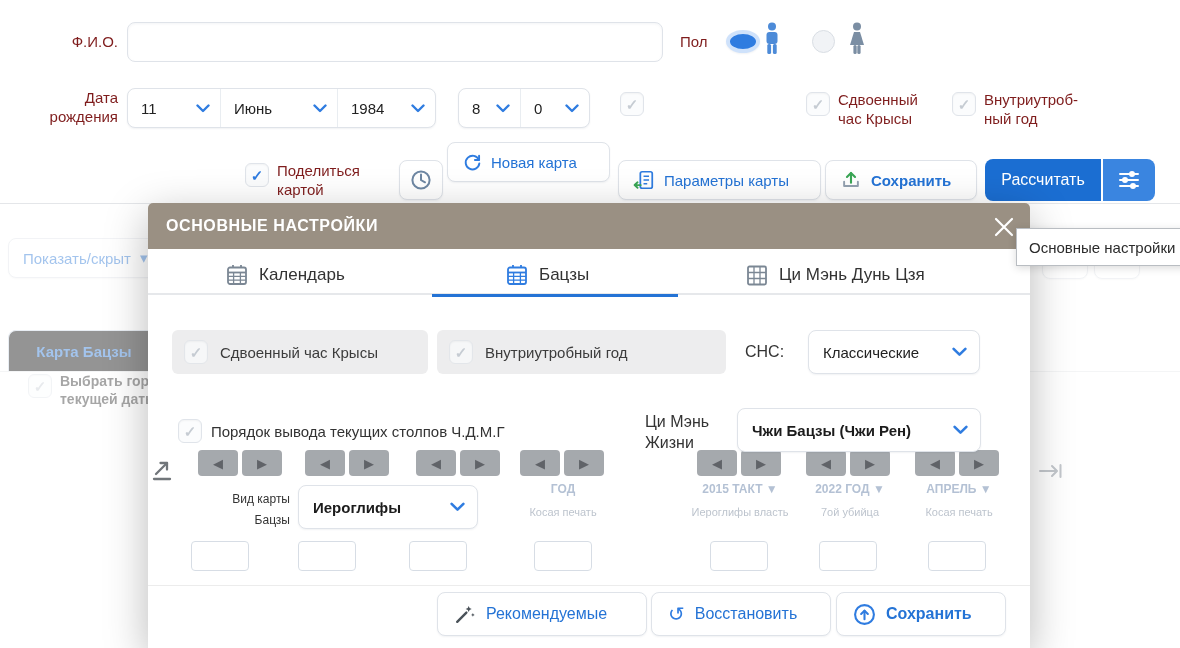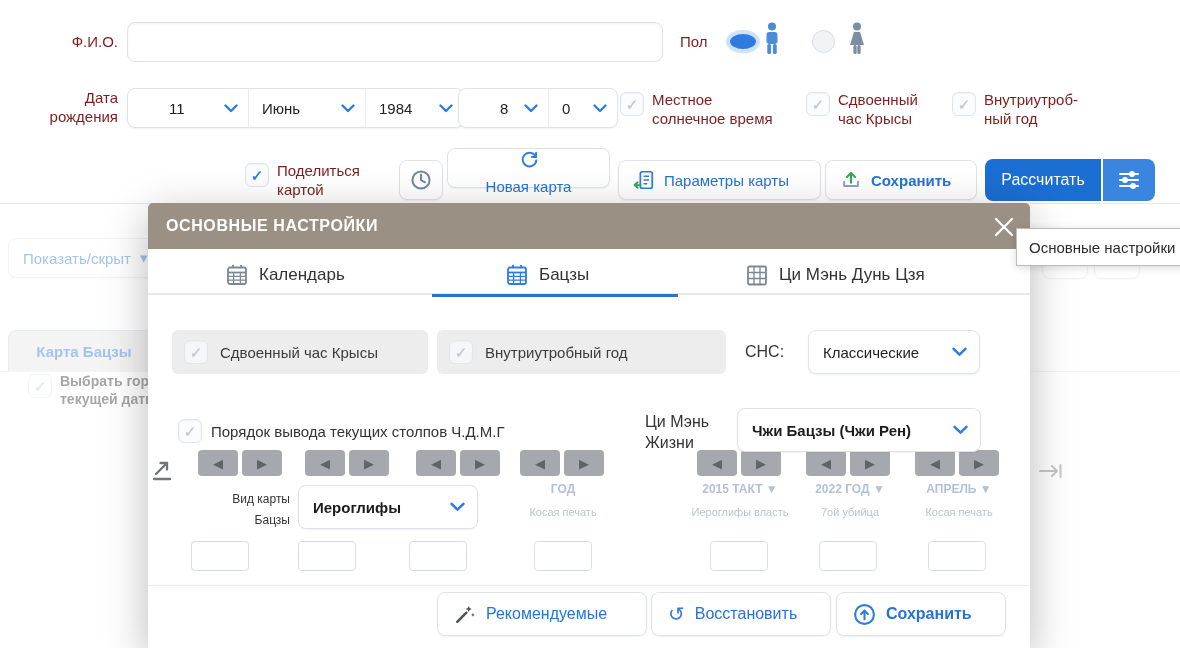--- a/index.html
+++ b/index.html
@@ -9,21 +9,21 @@
 
   .abs { position:absolute; }
   .lbl { font-size:15px; color:#7f1d1d; line-height:18px; }
   .lbl-r { text-align:right; }
 
   
   .tinput { border:1px solid #dfe3e9; border-radius:8px; background:#fff;
             box-shadow:inset 0 1px 3px rgba(20,40,80,.05); outline:none;
             font:15px "Liberation Sans",sans-serif; padding:0 12px; }
   .sel-group { display:flex; border:1px solid #dfe3e9; border-radius:8px; background:#fff;
-               box-shadow:0 1px 2px rgba(16,40,70,.06); overflow:hidden; height:40px;padding-left:28px; }
+               box-shadow:0 1px 2px rgba(16,40,70,.06); overflow:hidden; height:40px; }
   .sel-seg { display:flex; align-items:center; justify-content:space-between;
              border-right:1px solid #e9edf1; padding:0 10px 0 13px; font-size:15px; color:#222; cursor:pointer; }
   .sel-seg:last-child { border-right:none; }
   .sel { display:flex; align-items:center; justify-content:space-between; background:#fff;
          border:1px solid #dfe3e9; border-radius:8px; height:44px; padding:0 12px 0 14px;
          box-shadow:0 1px 2px rgba(16,40,70,.06); font-size:15px; color:#222; cursor:pointer; }
   .chev { flex:0 0 auto; margin-left:10px; }
 
   .cb { width:24px; height:24px; border:1px solid #e0e4ea; border-radius:6px; background:#fbfcfd;
         display:flex; align-items:center; justify-content:center; flex:0 0 auto;
@@ -38,21 +38,21 @@
          border-radius:8px; height:40px; padding:0 14px; box-shadow:0 1px 2px rgba(16,40,70,.06);
          font-size:15px; color:#2473d5; cursor:pointer; white-space:nowrap; }
   .btn.bold { font-weight:bold; }
   .btn-primary { display:flex; align-items:center; justify-content:center; height:42px;
                  background:#1b6ed2; color:#fff; font-size:16px; border:none; cursor:pointer; }
 
   .divider { height:1px; background:#e4e6e9; }
 
   
   .bg-dim { opacity:.42; }
-  .bgtab { background:#e5e5e5; border:1px solid #c9d4e2; border-bottom:none; border-radius:8px 8px 0 0;
+  .bgtab { background:#000000; border:1px solid #c9d4e2; border-bottom:none; border-radius:8px 8px 0 0;
            display:flex; align-items:center; justify-content:center; font-weight:bold; color:#2473d5; font-size:15px; }
 
   
   #modal { left:148px; top:203px; width:882px; height:445px; background:#fff;
            border-radius:5px 5px 0 0; box-shadow:0 12px 44px rgba(0,0,0,.28); }
   #modal-header { position:absolute; left:0; top:0; right:0; height:46px; background:#9a9083;
                   border-radius:5px 5px 0 0; display:flex; align-items:center; }
   #modal-title { color:#fff; font-weight:bold; font-size:16px; letter-spacing:.6px; padding-left:18px; }
   #modal-close { position:absolute; right:10px; top:8px; width:32px; height:32px; display:flex;
                  align-items:center; justify-content:center; cursor:pointer; }
@@ -152,24 +152,20 @@
       <span>0</span>
       <svg class="chev" width="14" height="9" viewBox="0 0 14 9">
           <path d="M1.5 1.5 L7 7 L12.5 1.5" fill="none" stroke="#2f7ce0" stroke-width="2.4" stroke-linecap="round" stroke-linejoin="round"></path>
         </svg>
     </div>
   </div>
 
   <div class="abs cb" style="left:620px; top:92px;">
       <span class="mark">✓</span>
     </div>
-  <div class="abs lbl two-line" style="left:652px; top:90px;">
-    <div>Местное</div>
-    <div>солнечное время</div>
-  </div>
 
   <div class="abs cb" style="left:806px; top:92px;">
       <span class="mark">✓</span>
     </div>
   <div class="abs lbl two-line" style="left:838px; top:90px;">
     <div>Сдвоенный</div>
     <div>час Крысы</div>
   </div>
 
   <div class="abs cb" style="left:952px; top:92px;">
@@ -190,21 +186,21 @@
 
   <div class="abs btn" style="left:399px; top:160px; width:44px; padding:0; justify-content:center;">
     <span>
       <svg width="22" height="22" viewBox="0 0 22 22">
           <circle cx="11" cy="11" r="8.6" fill="none" stroke="#6e87a3" stroke-width="2"></circle>
           <path d="M11 5.6 V11 L15 13.3" fill="none" stroke="#6e87a3" stroke-width="2" stroke-linecap="round"></path>
         </svg>
     </span>
   </div>
 
-  <div class="abs btn" style="left:447px; top:148px; width:163px;flex-direction:column;">
+  <div class="abs btn" style="left:447px; top:142px; width:163px;">
     <span>
       <svg width="20" height="20" viewBox="0 0 24 24" fill="none" stroke="#2f7ce0" stroke-width="2.3" stroke-linecap="round" stroke-linejoin="round">
           <path d="M20.5 4.5 v5 h-5"></path>
           <path d="M20.2 9.5 a8.2 8.2 0 1 0 .6 4.2"></path>
         </svg>
     </span>
     <span>Новая карта</span>
   </div>
 
   <div class="abs btn" style="left:618px; top:160px; width:203px;">

